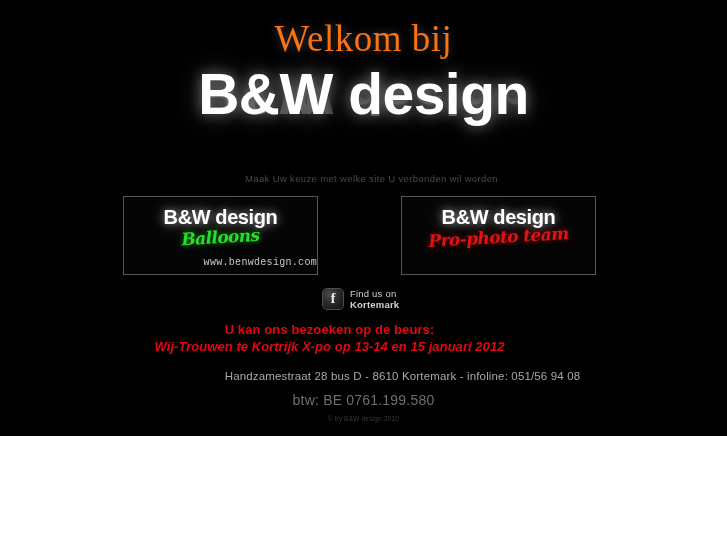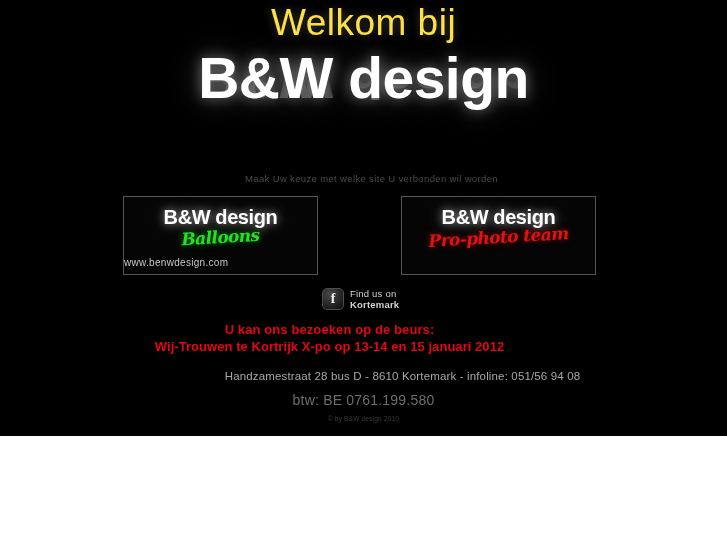--- a/index.html
+++ b/index.html
@@ -36,27 +36,27 @@
   .header-block {
     position: absolute;
     left: 0;
     top: 0;
     width: 727px;
     text-align: center;
   }
 
   .welkom {
     margin: 0;
-    padding-top: 1px;
-    font-family: Liberation Sans, sans-serif;
+    padding-top: 17px;
+    font-family: Liberation Serif, serif;
     font-size: 37px;
     font-weight: 400;
     line-height: 44px;
     letter-spacing: 0.5px;
-    color: #fde047;
+    color: #f97316;
     text-shadow: 0 0 10px rgba(255,255,255,0.25);
   }
 
   .brand-wrap {
     position: relative;
     margin-top: 4px;
     height: 100px;
   }
 
   .brand {
@@ -152,24 +152,25 @@
     text-shadow: 0 0 7px rgba(37,224,39,0.6);
   }
   .banner-sub.red {
     color: #e01212;
     text-shadow: 0 0 7px rgba(224,18,18,0.55);
   }
 
   .banner-url {
     margin: 0;
     padding-top: 10px;
-    text-align: left;
+    text-align: right;
     font-size: 10px;
     letter-spacing: 0.3px;
     color: #c8c8c8;
+    font-family: Liberation Mono, monospace;
   }
 
   
   .fb-badge {
     position: absolute;
     left: 322px;
     top: 286px;
     width: 84px;
     height: 26px;
     display: flex;
@@ -217,21 +218,21 @@
     left: 0;
     top: 322px;
     width: 659px;
     text-align: center;
     color: #e30613;
     font-weight: 700;
     font-size: 13px;
     line-height: 16.5px;
     letter-spacing: 0.1px;
   }
-  .announce .l2 { letter-spacing: 0.05px; }
+  .announce .l2 { letter-spacing: 0.05px; font-style: italic; }
 
   
   .footer-addr {
     position: absolute;
     left: 0;
     top: 370px;
     width: 727px;
     text-align: center;
     color: #a8a8a8;
     font-size: 11.5px;

